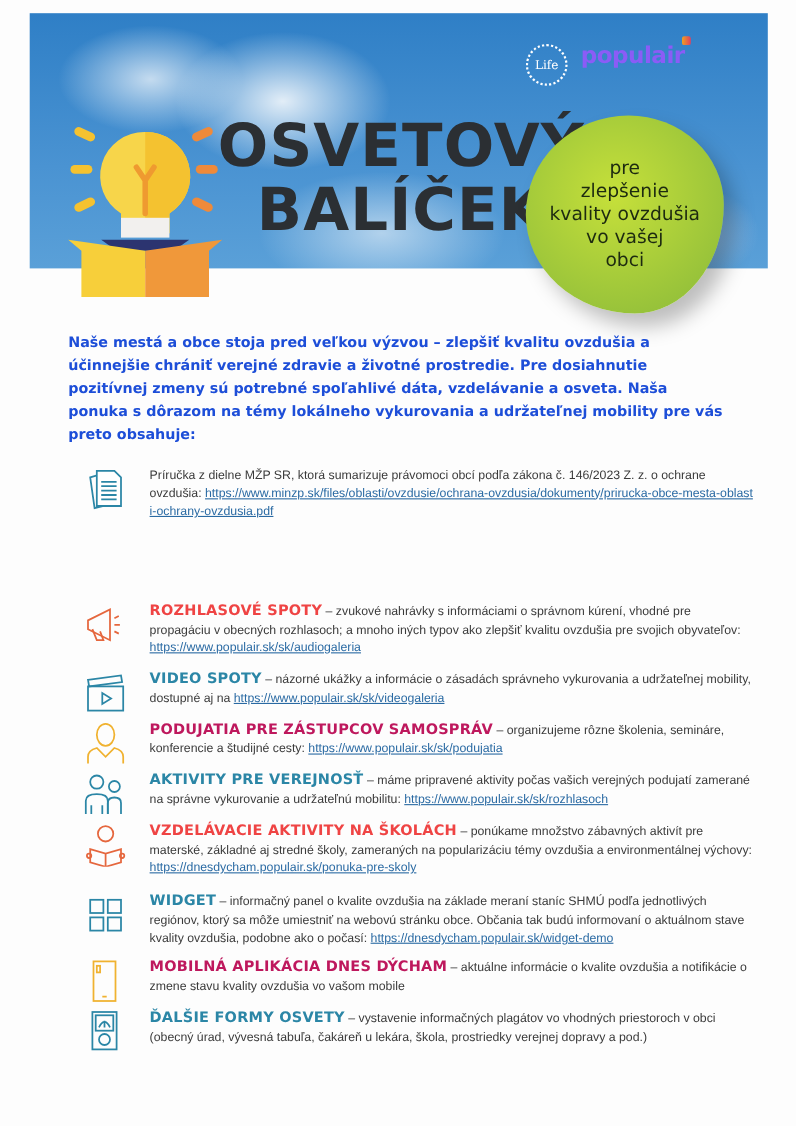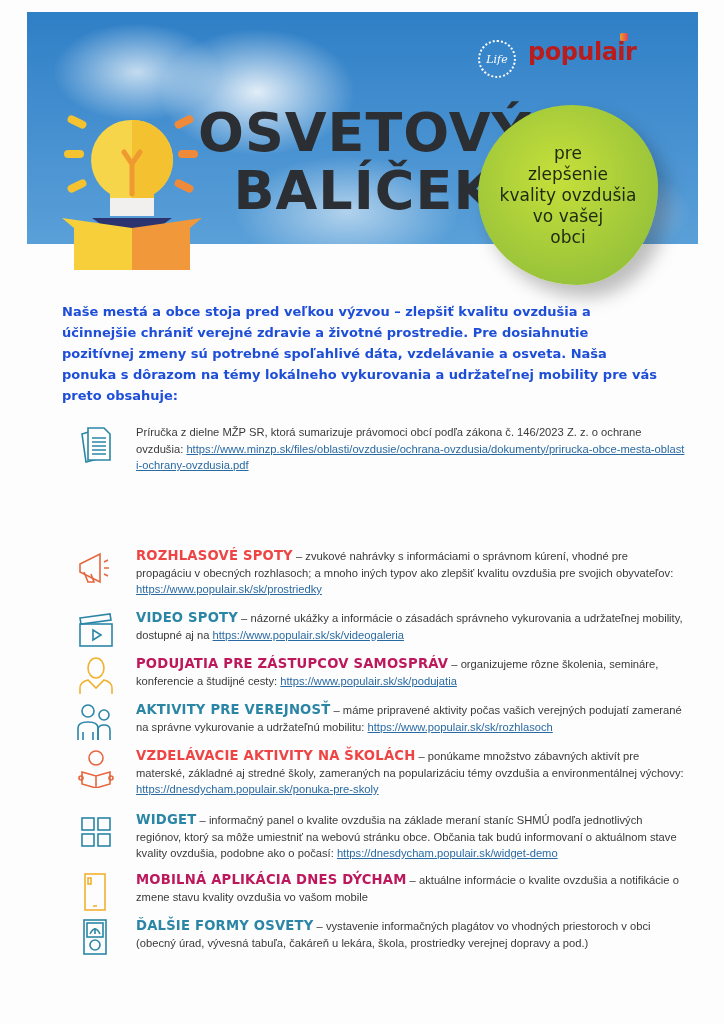--- a/index.html
+++ b/index.html
@@ -4,22 +4,22 @@
 <style>
   html, body { margin:0; padding:0; }
   body { width:724px; height:1024px; background:#fdfdfd; position:relative; overflow:hidden; font-family:"Liberation Sans", sans-serif; }
   .banner { position:absolute; left:27px; top:12px; width:671px; height:232px;
     background: radial-gradient(ellipse 140px 90px at 230px 80px, rgba(255,255,255,0.85), rgba(255,255,255,0) 70%),
                 radial-gradient(ellipse 120px 70px at 110px 60px, rgba(255,255,255,0.7), rgba(255,255,255,0) 70%),
                 radial-gradient(ellipse 160px 80px at 320px 200px, rgba(255,255,255,0.55), rgba(255,255,255,0) 70%),
                 radial-gradient(ellipse 90px 60px at 600px 200px, rgba(200,210,230,0.6), rgba(255,255,255,0) 70%),
                 linear-gradient(180deg, #2f7fc6 0%, #4a93d2 60%, #5aa0d8 100%);
     overflow:visible; }
-  .logo-life { position:absolute; left:478px; top:40px; width:34px; height:34px; border-radius:50%; border:2px dotted #fff; color:#fff; font-family:"DejaVu Serif", serif; font-style:italic; font-size:11px; display:flex; align-items:center; justify-content:center; }
-  .logo-popular { position:absolute; left:528px; top:38px; color:#b91c1c; font-weight:bold; font-size:24px; font-family:"DejaVu Sans", sans-serif; letter-spacing:-0.5px; }
+  .logo-life { position:absolute; left:478px; top:40px; width:34px; height:34px; border-radius:50%; border:2px dotted #fff; color:#fff; font-family:"DejaVu Serif", serif; font-size:11px; display:flex; align-items:center; justify-content:center; }
+  .logo-popular { position:absolute; left:528px; top:38px; color:#8b5cf6; font-weight:bold; font-size:21px; font-family:"DejaVu Sans", sans-serif; letter-spacing:-0.5px; }
   .logo-dot { position:absolute; left:620px; top:33px; width:8px; height:8px; background:linear-gradient(90deg,#f0a020,#e04060); border-radius:2px; }
   .title { position:absolute; left:198px; top:104px; color:#2b2f33; font-family:"DejaVu Sans", sans-serif; font-weight:bold; font-size:54px; line-height:58px; text-align:center; letter-spacing:1px; }
   .title span { display:block; }
   .bubble { position:absolute; left:478px; top:105px; width:180px; height:180px; border-radius:52% 48% 45% 55% / 50% 45% 55% 50%; background:radial-gradient(circle at 45% 40%, #c6e03a, #97c23a 75%); box-shadow: 10px 12px 18px rgba(0,0,0,0.25); display:flex; flex-direction:column; align-items:center; justify-content:center; color:#1d2a10; font-family:"DejaVu Sans", sans-serif; font-size:17px; line-height:21px; text-align:center; }
   .bulb { position:absolute; left:62px; top:100px; width:140px; height:170px; }
   .intro { position:absolute; left:62px; top:301px; width:600px; text-align:left; color:#1d4ed8; font-weight:bold; font-size:13px; line-height:21px; font-family:"DejaVu Sans", sans-serif; }
   .item { position:absolute; left:76px; width:610px; }
   .item .icon { position:absolute; left:0; top:0; width:40px; height:40px; }
   .item .body { position:absolute; left:60px; top:0; width:550px; font-size:11.2px; line-height:16.5px; color:#3a3a3a; }
   .item .head { font-weight:bold; font-size:13.2px; font-family:"DejaVu Sans", sans-serif; letter-spacing:0.2px; }
@@ -81,21 +81,21 @@
   </div>
 </div>
 
 <div class="item" style="top:548px">
   <svg class="icon" viewBox="0 0 40 40" fill="none" stroke="#e5673e" stroke-width="1.6">
       <path d="M4 16 l20 -10 v28 l-20 -10z"></path>
       <path d="M8 24 l4 10 h6 l-3 -8"></path>
       <path d="M28 14 l4 -2 M28 20 h5 M28 26 l4 2"></path>
     </svg>
   <div class="body">
-      <p><span class="head orange">ROZHLASOVÉ SPOTY</span><span> – zvukové nahrávky s informáciami o správnom kúrení, vhodné pre propagáciu v obecných rozhlasoch; a mnoho iných typov ako zlepšiť kvalitu ovzdušia pre svojich obyvateľov: </span><a>https://www.populair.sk/sk/prostriedky</a></p>
+      <p><span class="head orange">ROZHLASOVÉ SPOTY</span><span> – zvukové nahrávky s informáciami o správnom kúrení, vhodné pre propagáciu v obecných rozhlasoch; a mnoho iných typov ako zlepšiť kvalitu ovzdušia pre svojich obyvateľov: </span><a>https://www.populair.sk/sk/audiogaleria</a></p>
     </div>
 </div>
 
 <div class="item" style="top:610px">
   <svg class="icon" viewBox="0 0 40 40" fill="none" stroke="#2b86a6" stroke-width="1.6">
       <rect x="4" y="14" width="32" height="22"></rect>
       <path d="M4 8 l30 -4 l1 6 l-30 4z"></path>
       <path d="M17 20 v10 l8 -5z"></path>
     </svg>
   <div class="body">

